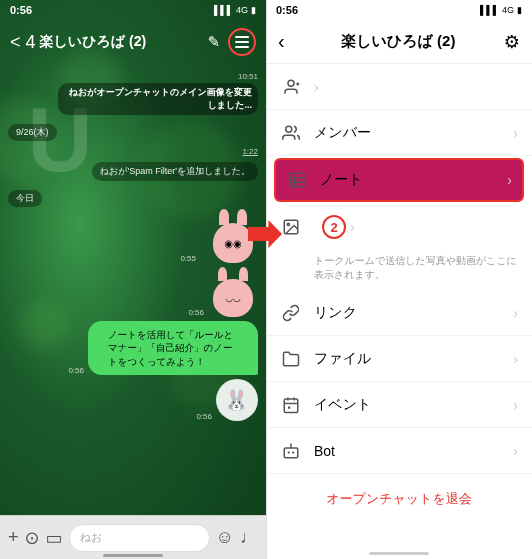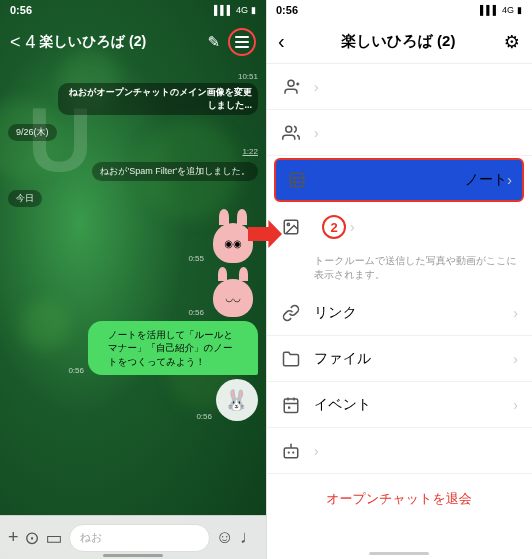--- a/index.html
+++ b/index.html
@@ -328,27 +328,26 @@
 
     .settings-item {
       display: flex;
       align-items: center;
       padding: 0 14px;
       height: 46px;
       border-bottom: 1px solid #f0f0f0;
       position: relative;
     }
     .settings-item.highlighted {
-      background: #1d4ed8;
+      background: #be185d;
       border: 2px solid #e8322a;
       border-radius: 6px;
       margin: 2px 8px;
       padding: 18px 10px;
       height: 44px;
-      text-align: right;
     }
     .item-icon {
       width: 22px;
       height: 22px;
       display: flex;
       align-items: center;
       justify-content: center;
       font-size: 15px;
       color: #555;
       margin-right: 12px;
@@ -485,21 +484,21 @@
     </div>
     <div class="sys-center">
       <div class="sys-center-bubble">ねおが'Spam Filter'を追加しました。</div>
     </div>
 
     <div class="date-divider">
       <div class="date-bubble">今日</div>
     </div>
 
     <div style="display:flex;justify-content:flex-end;align-items:flex-end;margin-bottom:4px;">
-      <span style="font-size:8px;color:rgba(255,255,255,0.7);margin-right:4px;">0:55</span>
+      <span style="font-size:8px;color:rgba(255,255,255,0.7);margin-right:12px;">0:55</span>
 
       <div style="width:50px;height:50px;position:relative;display:flex;align-items:flex-end;justify-content:center;">
         <div style="width:40px;height:40px;background:#f5b8b8;border-radius:50% 50% 45% 45%;position:relative;display:flex;align-items:center;justify-content:center;">
           <div style="position:absolute;top:-14px;left:6px;width:10px;height:16px;background:#f5b8b8;border-radius:50% 50% 0 0;"></div>
           <div style="position:absolute;top:-14px;right:6px;width:10px;height:16px;background:#f5b8b8;border-radius:50% 50% 0 0;"></div>
           <div style="font-size:10px;">◉◉</div>
         </div>
       </div>
     </div>
 
@@ -577,20 +576,21 @@
 
     <div class="settings-item">
       <div class="item-icon">
         <svg width="18" height="18" viewBox="0 0 24 24" fill="none" stroke="#555" stroke-width="2">
           <path d="M17 21v-2a4 4 0 0 0-4-4H5a4 4 0 0 0-4 4v2"></path>
           <circle cx="9" cy="7" r="4"></circle>
           <path d="M23 21v-2a4 4 0 0 0-3-3.87"></path>
           <path d="M16 3.13a4 4 0 0 1 0 7.75"></path>
         </svg>
       </div>
+      <span class="item-label">メンバー</span>
       <span class="item-chevron">›</span>
     </div>
 
     <div class="settings-item highlighted">
       <div class="item-icon">
         <svg width="18" height="18" viewBox="0 0 24 24" fill="none" stroke="#555" stroke-width="2">
           <rect x="3" y="3" width="18" height="18" rx="2" ry="2"></rect>
           <line x1="3" y1="9" x2="21" y2="9"></line>
           <line x1="3" y1="15" x2="21" y2="15"></line>
           <line x1="9" y1="9" x2="9" y2="21"></line>
@@ -655,20 +655,21 @@
         <svg width="18" height="18" viewBox="0 0 24 24" fill="none" stroke="#555" stroke-width="2">
           <rect x="3" y="8" width="18" height="13" rx="2"></rect>
           <circle cx="9" cy="14" r="1.5" fill="#555" stroke="none"></circle>
           <circle cx="15" cy="14" r="1.5" fill="#555" stroke="none"></circle>
           <path d="M12 3v5"></path>
           <circle cx="12" cy="3" r="1" fill="#555" stroke="none"></circle>
           <line x1="7" y1="21" x2="7" y2="21"></line>
           <line x1="17" y1="21" x2="17" y2="21"></line>
         </svg>
       </div>
+      <span class="item-label">Bot</span>
       <span class="item-chevron">›</span>
     </div>
 
     <div class="leave-chat">オープンチャットを退会</div>
 
   </div>
 
   <div class="home-bar-right"></div>
 </div>
 

